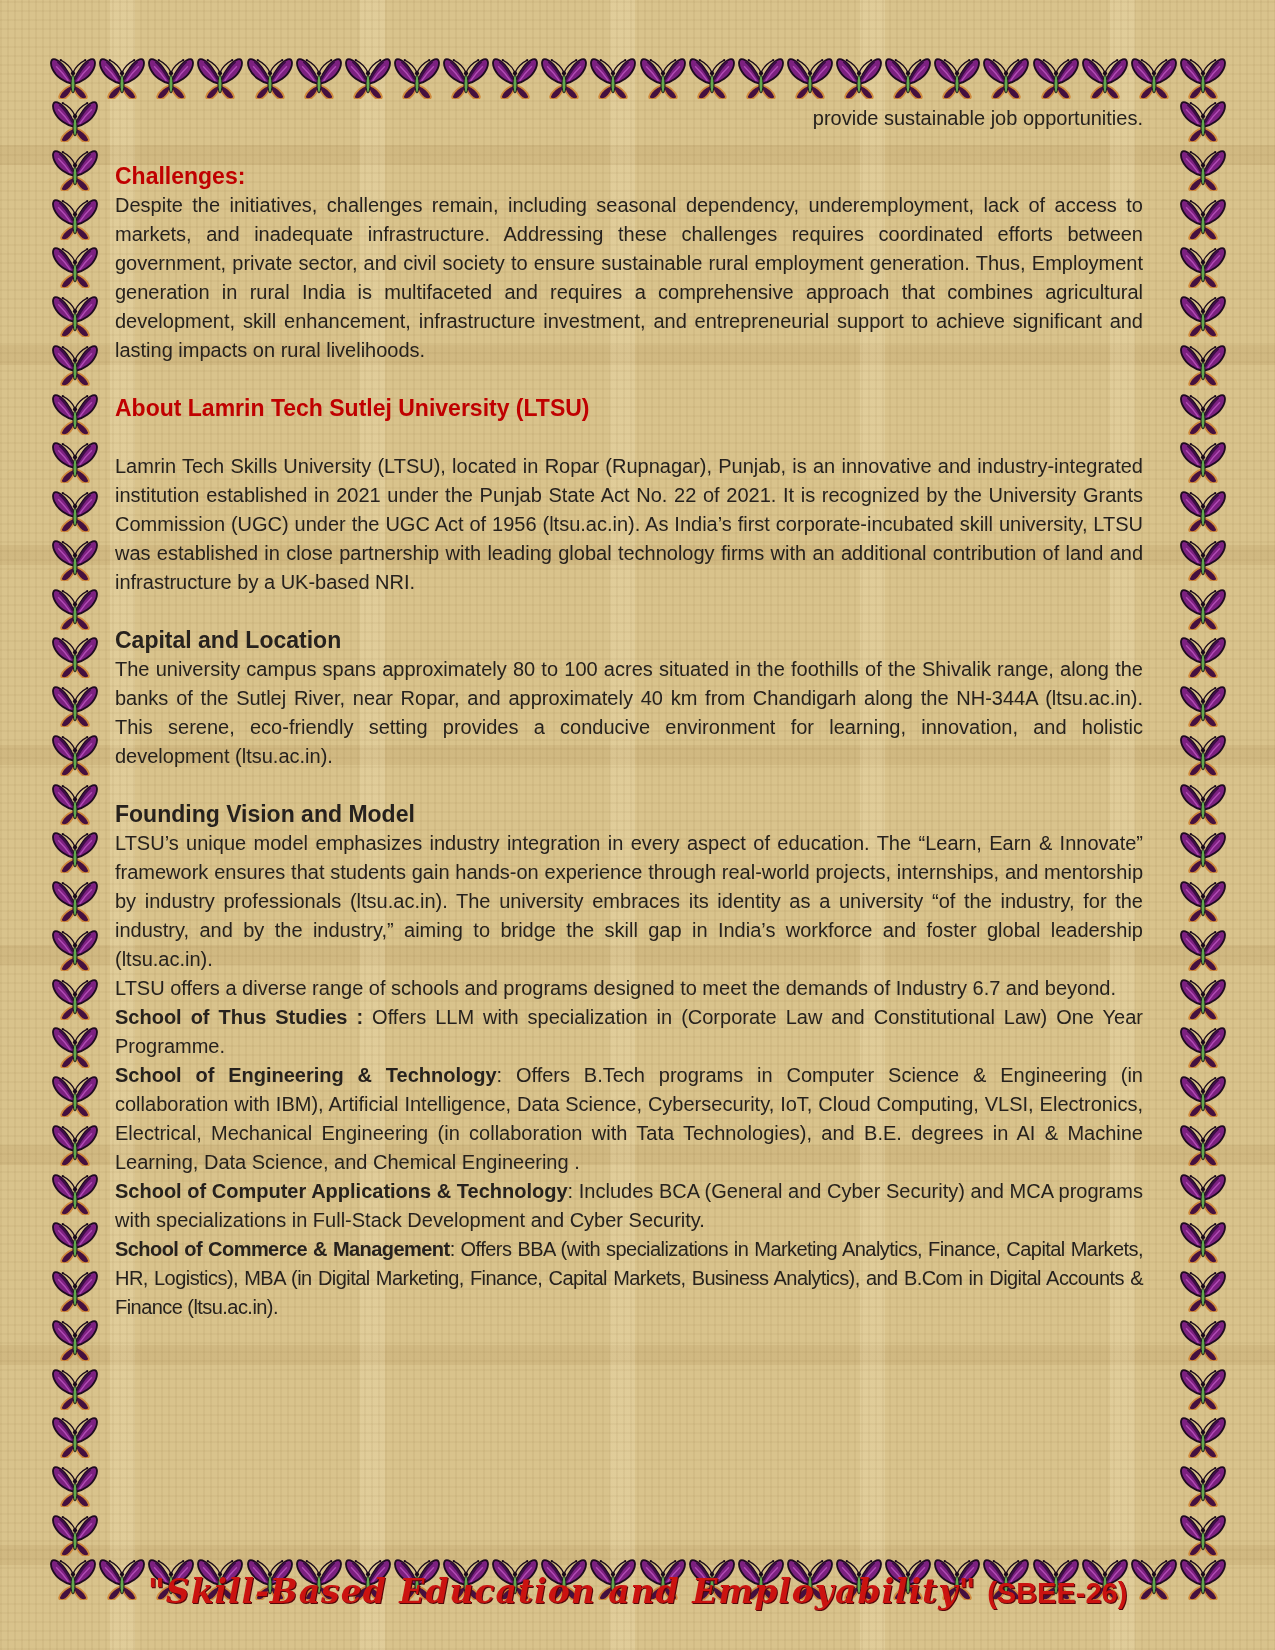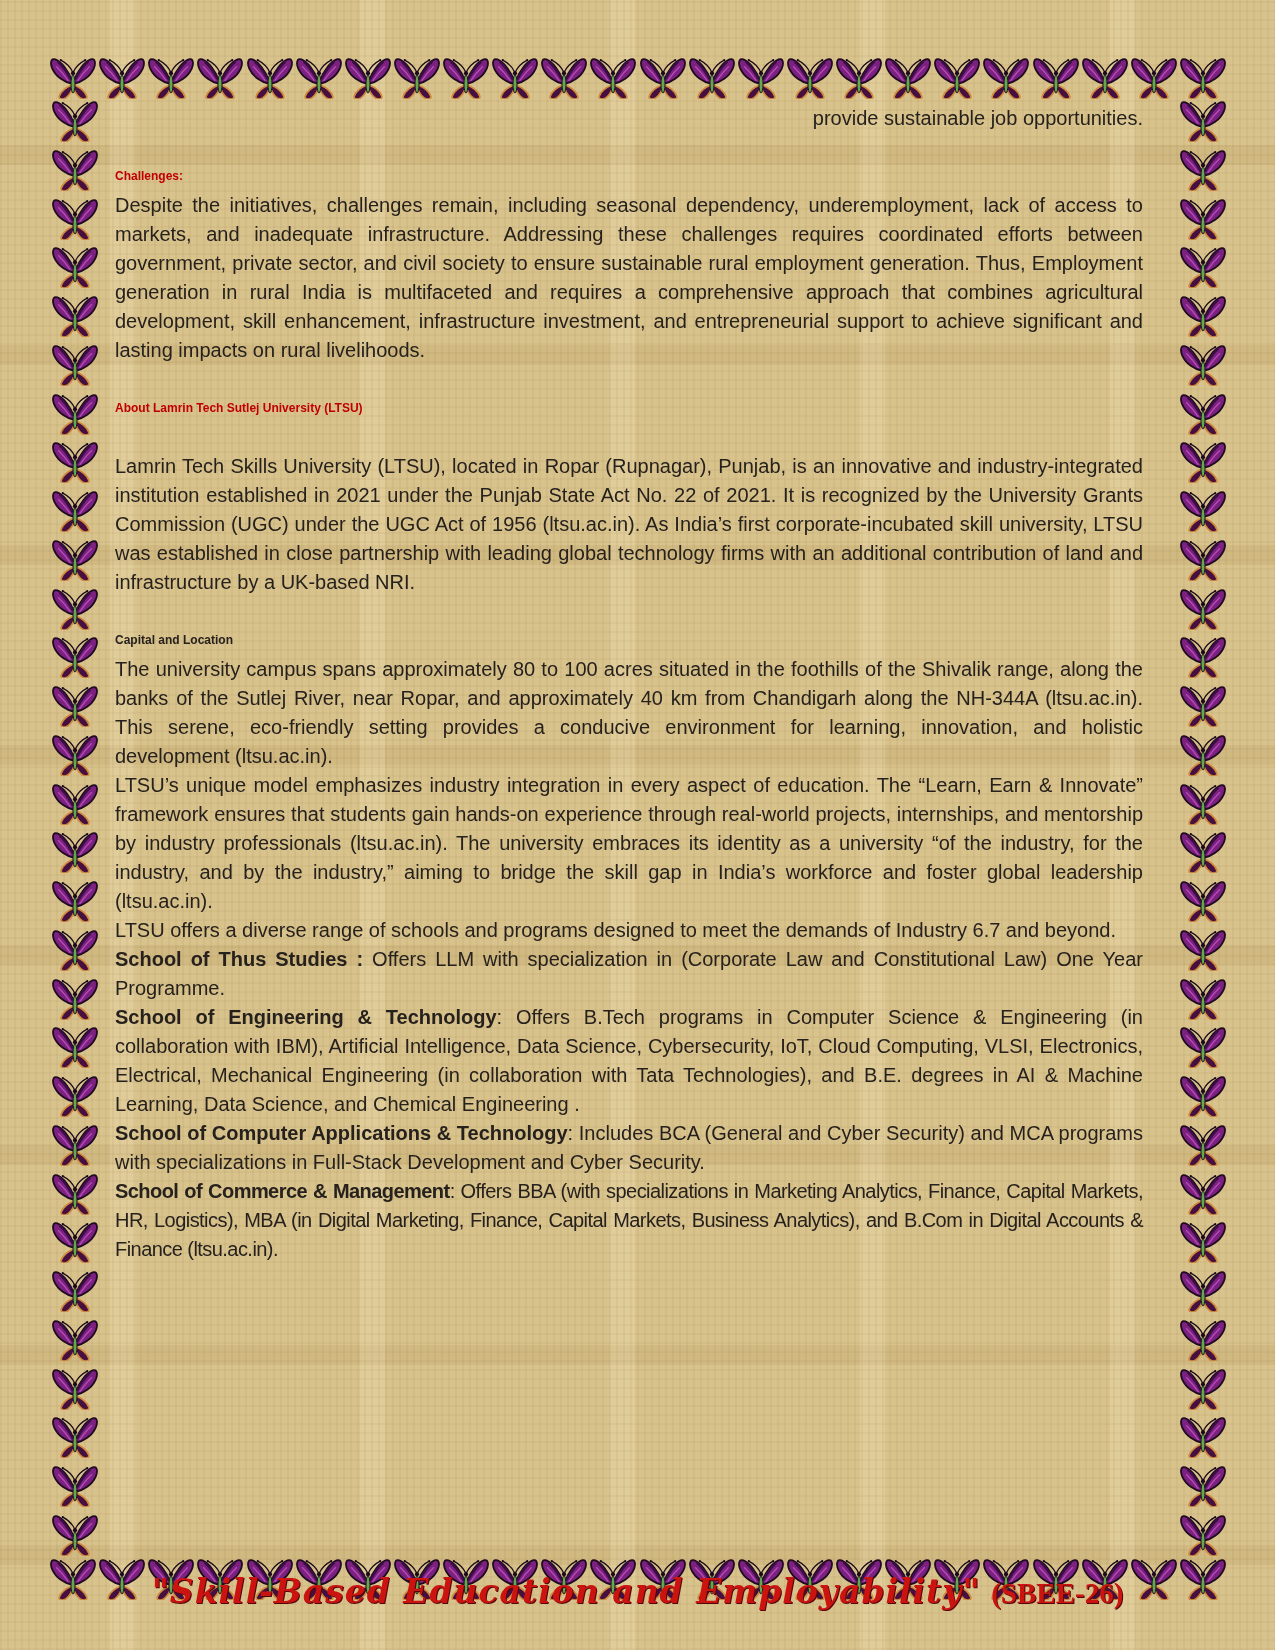--- a/index.html
+++ b/index.html
@@ -18,35 +18,35 @@
   #border-top{top:55px;}
   #border-bottom{top:1556px;}
   .border-col{position:absolute;top:98px;height:1458px;width:46px;display:flex;flex-direction:column;justify-content:space-between;}
   #border-left{left:52px;}
   #border-right{left:1180px;}
   .content{
     position:absolute;left:115px;top:104px;width:1028px;
     font-size:20px;line-height:29px;color:#26211d;text-align:justify;
   }
   .content p{margin:0;}
-  .content h3{margin:29px 0 0 0;font-size:12px;line-height:29px;font-weight:bold;color:#26211d;}
+  .content h3{margin:29px 0 0 0;font-size:23px;line-height:29px;font-weight:bold;color:#26211d;}
   .content h3.red{color:#c00000;}
   p.indent{text-indent:70px;text-align:right;}
   p.after-gap{margin-top:29px !important;}
   p.condensed{letter-spacing:-0.55px;}
   .footer{
     position:absolute;left:0;top:1572px;width:100%;text-align:center;z-index:5;
     white-space:nowrap;
   }
   .footer .quote{
     font-family:"DejaVu Serif",serif;font-weight:bold;font-style:italic;
     font-size:33px;color:#cb1310;text-shadow:1px 1px 0 #53060a;letter-spacing:1px;
   }
   .footer .code{
-    font-family:Liberation Serif, serif;font-weight:bold;
+    font-family:Liberation Sans, sans-serif;font-weight:bold;
     font-size:29px;color:#cb1310;text-shadow:1px 1px 0 #53060a;margin-left:6px;
   }
 </style>
 </head>
 <body>
 
 <div id="border-top" class="border-row">
     <svg class="butterfly" viewBox="0 0 60 56" xmlns="http://www.w3.org/2000/svg">
     <path d="M30,22 C26,14 20,9 14,6" stroke="#1a0a1a" stroke-width="1.6" fill="none"></path>
     <path d="M30,22 C34,14 40,9 46,6" stroke="#1a0a1a" stroke-width="1.6" fill="none"></path>
@@ -1788,20 +1788,21 @@
 
   <h3 class="red">Challenges:</h3>
   <p>Despite the initiatives, challenges remain, including seasonal dependency, underemployment, lack of access to markets, and inadequate infrastructure. Addressing these challenges requires coordinated efforts between government, private sector, and civil society to ensure sustainable rural employment generation. Thus, Employment generation in rural India is multifaceted and requires a comprehensive approach that combines agricultural development, skill enhancement, infrastructure investment, and entrepreneurial support to achieve significant and lasting impacts on rural livelihoods.</p>
 
   <h3 class="red">About Lamrin Tech Sutlej University (LTSU)</h3>
   <p class="after-gap">Lamrin Tech Skills University (LTSU), located in Ropar (Rupnagar), Punjab, is an innovative and industry-integrated institution established in 2021 under the Punjab State Act No. 22 of 2021. It is recognized by the University Grants Commission (UGC) under the UGC Act of 1956 (ltsu.ac.in). As India’s first corporate-incubated skill university, LTSU was established in close partnership with leading global technology firms with an additional contribution of land and infrastructure by a UK-based NRI.</p>
 
   <h3>Capital and Location</h3>
   <p>The university campus spans approximately 80 to 100 acres situated in the foothills of the Shivalik range, along the banks of the Sutlej River, near Ropar, and approximately 40 km from Chandigarh along the NH-344A (ltsu.ac.in). This serene, eco-friendly setting provides a conducive environment for learning, innovation, and holistic development (ltsu.ac.in).</p>
 
+  <h3>Founding Vision and Model</h3>
   <p>LTSU’s unique model emphasizes industry integration in every aspect of education. The “Learn, Earn &amp; Innovate” framework ensures that students gain hands-on experience through real-world projects, internships, and mentorship by industry professionals (ltsu.ac.in). The university embraces its identity as a university “of the industry, for the industry, and by the industry,” aiming to bridge the skill gap in India’s workforce and foster global leadership (ltsu.ac.in).</p>
 
   <p>LTSU offers a diverse range of schools and programs designed to meet the demands of Industry 6.7 and beyond.</p>
 
   <p><b>School of Thus Studies :</b><span> Offers LLM with specialization in (Corporate Law and Constitutional Law) One Year Programme.</span></p>
 
   <p><b>School of Engineering &amp; Technology</b><span>: Offers B.Tech programs in Computer Science &amp; Engineering (in collaboration with IBM), Artificial Intelligence, Data Science, Cybersecurity, IoT, Cloud Computing, VLSI, Electronics, Electrical, Mechanical Engineering (in collaboration with Tata Technologies), and B.E. degrees in AI &amp; Machine Learning, Data Science, and Chemical Engineering .</span></p>
 
   <p><b>School of Computer Applications &amp; Technology</b><span>: Includes BCA (General and Cyber Security) and MCA programs with specializations in Full-Stack Development and Cyber Security.</span></p>
 

